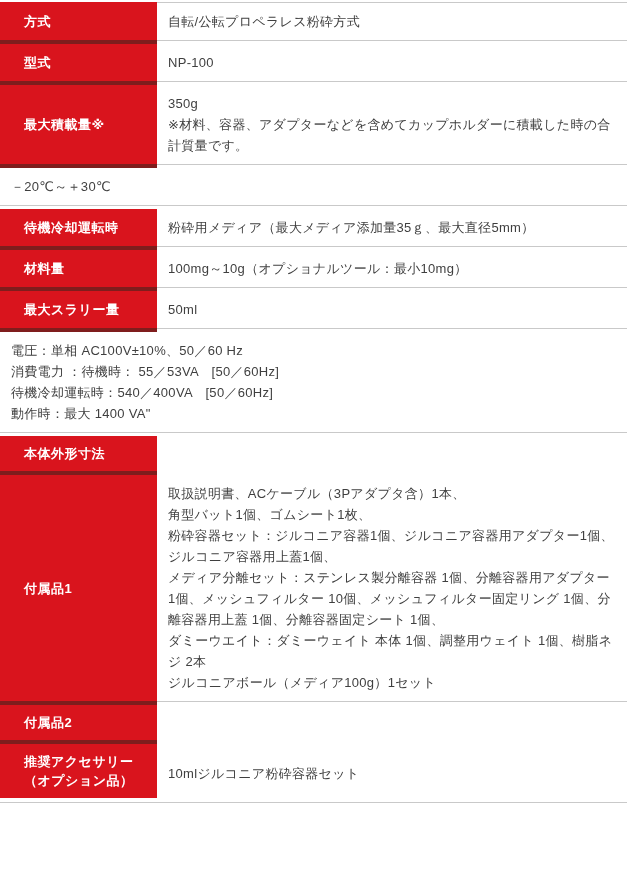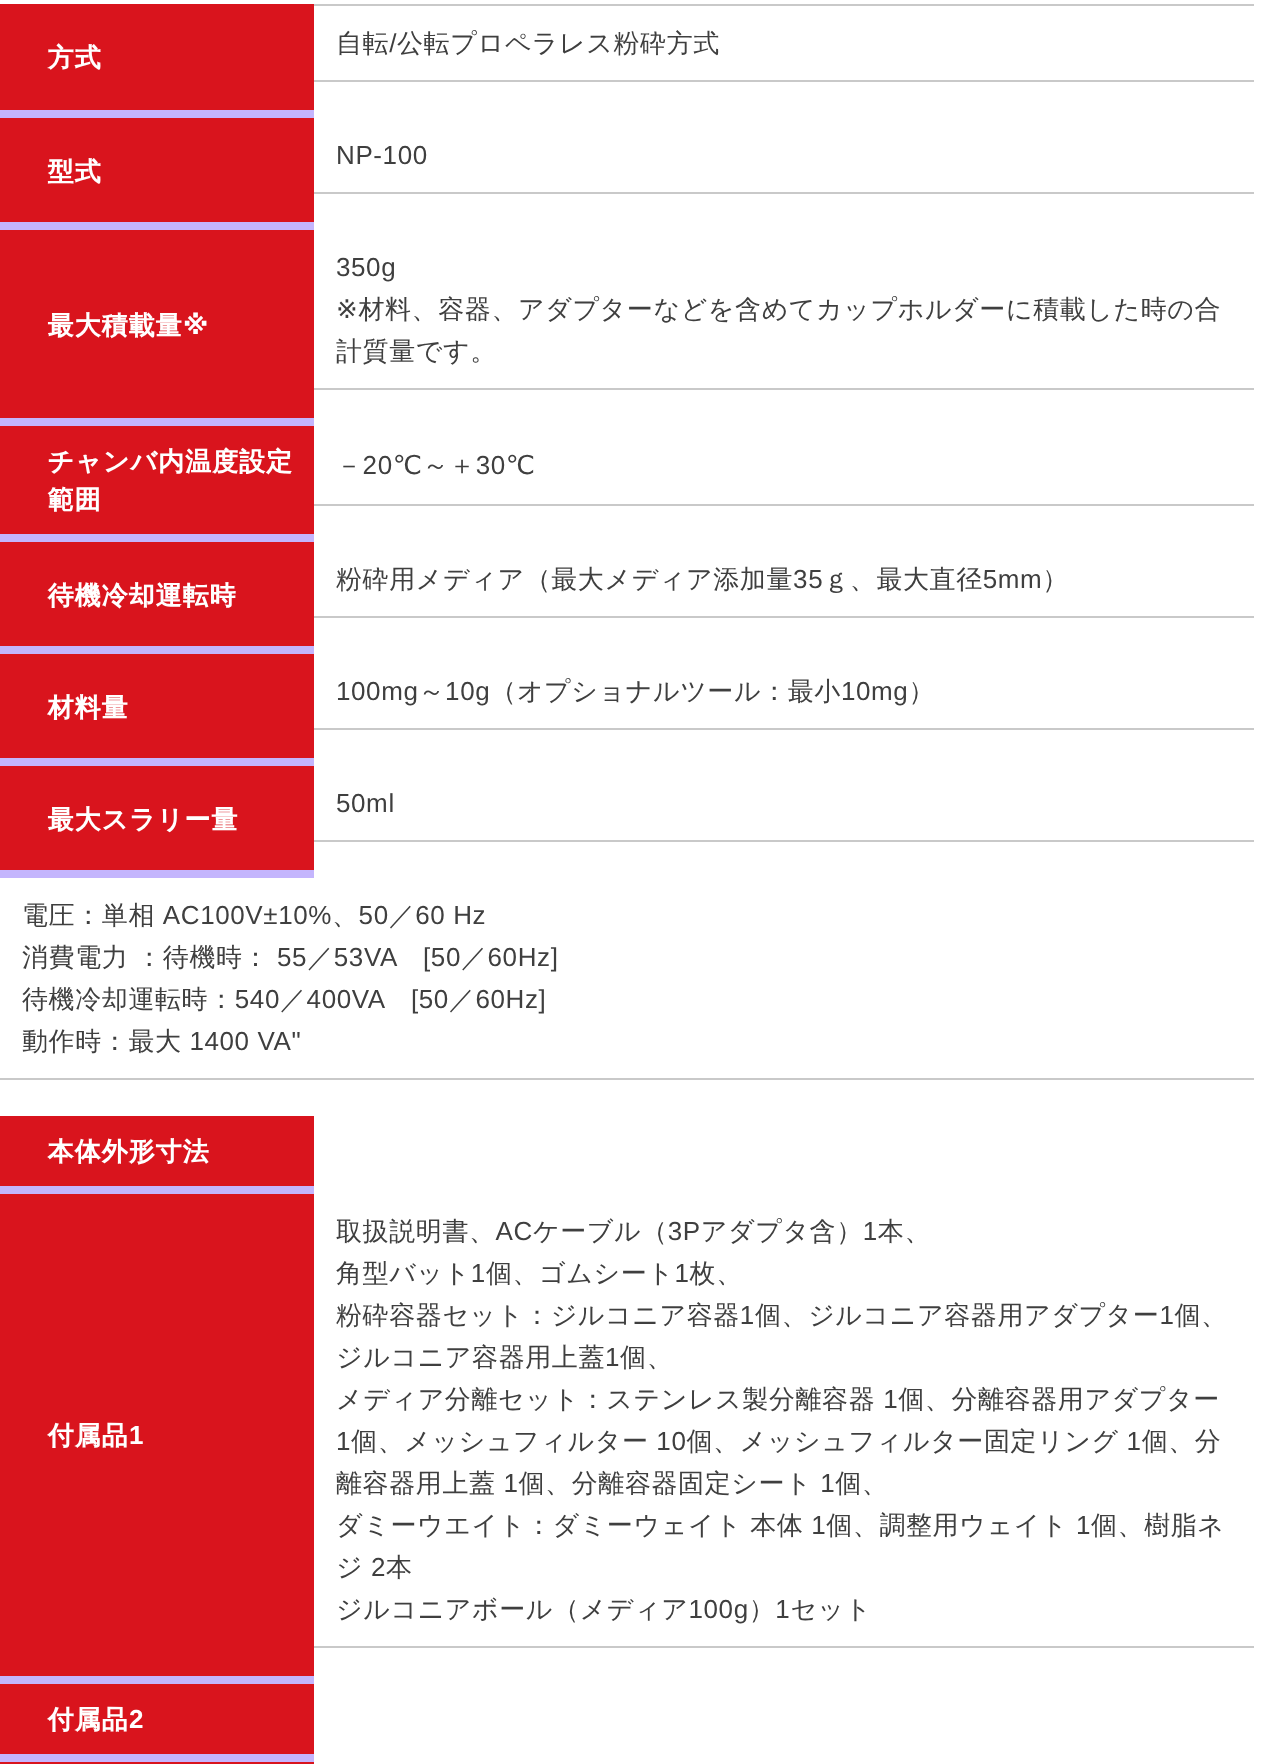--- a/index.html
+++ b/index.html
@@ -26,34 +26,34 @@
   .cell-label {
     box-sizing: border-box;
     width: 157px;
     flex: 0 0 157px;
     background: #d9141d;
     color: #ffffff;
     font-weight: bold;
     font-size: 13px;
     line-height: 19px;
     padding: 8px 8px 8px 24px;
-    border-bottom: 4px solid #c4b5fd;
+    border-bottom: 4px solid #7f1d1d;
     display: flex;
     align-items: center;
     letter-spacing: 0.5px;
   }
   .cell-value {
     box-sizing: border-box;
     flex: 1;
     color: #3f3f3f;
     font-size: 13px;
     line-height: 21px;
     padding: 8px 10px 8px 11px;
     border-bottom: 1px solid #c9c9c9;
-    margin-bottom: 18px;
+    margin-bottom: 3px;
     white-space: pre-line;
     display: flex;
     align-items: center;
     letter-spacing: 0.3px;
   }
   .row:first-child .cell-value {
     border-top: 1px solid #c9c9c9;
   }
   .row:last-child .cell-label {
     border-bottom: 4px solid #ffffff;
@@ -79,21 +79,20 @@
       <div class="cell-value">NP-100</div>
     </div>
 
     <div class="row">
       <div class="cell-label">最大積載量※</div>
       <div class="cell-value">350g
 ※材料、容器、アダプターなどを含めてカップホルダーに積載した時の合計質量です。</div>
     </div>
 
     <div class="row">
-      <div class="cell-label">チャンバ内温度設定範囲</div>
       <div class="cell-value">－20℃～＋30℃</div>
     </div>
 
 
     <div class="row">
       <div class="cell-label">待機冷却運転時</div>
       <div class="cell-value">粉砕用メディア（最大メディア添加量35ｇ、最大直径5mm）</div>
     </div>
 
     <div class="row">

